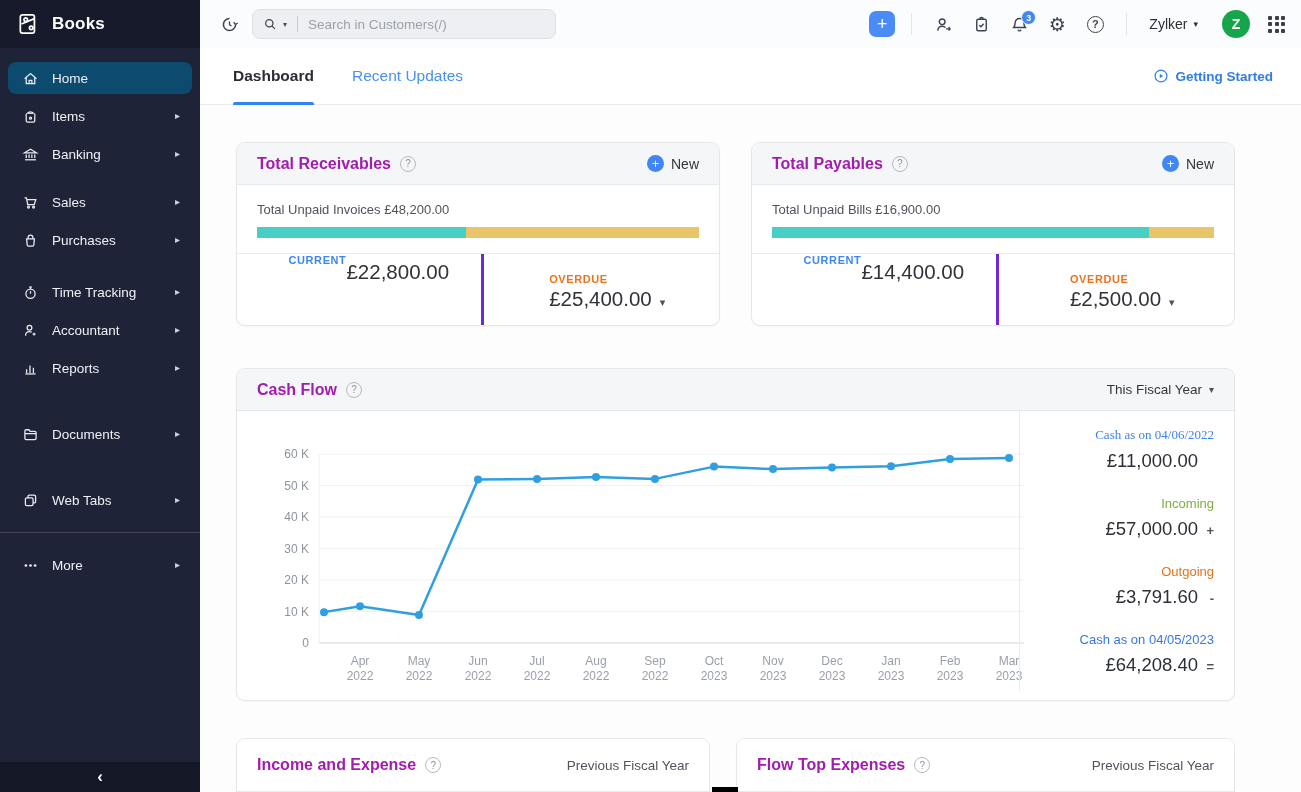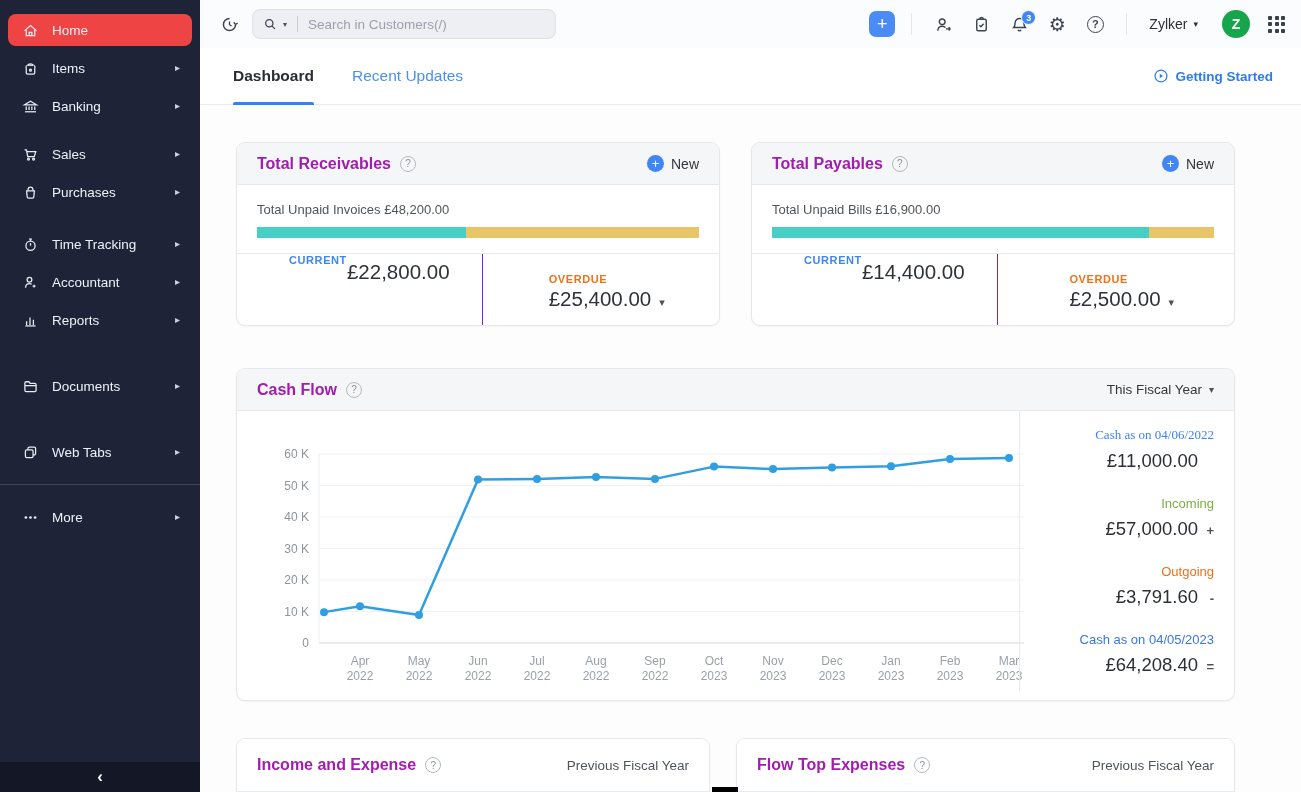--- a/index.html
+++ b/index.html
@@ -6,21 +6,21 @@
   html,body { width:1301px; height:792px; overflow:hidden; font-family:"Liberation Sans", sans-serif; background:#fdfdfe; }
   .app { display:flex; width:100%; height:100%; }
 
   
   .sidebar { width:200px; height:100%; background:#1e2337; color:#eef1f6; display:flex; flex-direction:column; flex-shrink:0; position:relative; }
   .logo-row { height:48px; background:#161a2b; display:flex; align-items:center; padding:0 16px; gap:10px; }
   .logo-mark { width:26px; height:26px; color:#fff; }
   .logo-text { font-size:17px; font-weight:700; color:#fff; letter-spacing:.2px; }
   .side-nav { padding-top:14px; flex:1; }
   .side-item { height:32px; margin:0 0 6px 0; display:flex; align-items:center; padding:0 20px 0 22px; gap:13px; font-size:13.5px; color:#eef1f6; cursor:pointer; position:relative; }
-  .side-item.active { background:#ef4444; border-radius:8px; margin-left:8px; margin-right:8px; padding-left:14px; }
+  .side-item.active { background:#0c4a6e; border-radius:8px; margin-left:8px; margin-right:8px; padding-left:14px; }
   .si-icon { width:17px; height:17px; display:flex; align-items:center; justify-content:center; color:#e8ebf2; flex-shrink:0; }
   .si-icon svg { width:17px; height:17px; }
   .si-label { flex:1; }
   .si-chev { font-size:10px; color:#cdd2dd; line-height:1; }
   .gap-sm { margin-top:16px; }
   .gap-md { margin-top:20px; }
   .gap-lg { margin-top:34px; }
   .side-divider { height:1px; background:rgba(255,255,255,.16); margin:16px 0 16px 0; }
   .collapse-bar { height:30px; background:#131726; display:flex; align-items:center; justify-content:center; color:#fff; font-size:17px; font-weight:700; cursor:pointer; }
 
@@ -65,21 +65,21 @@
   .new-btn { margin-left:auto; display:flex; align-items:center; gap:7px; cursor:pointer; }
   .new-plus { width:17px; height:17px; border-radius:50%; background:#3f86f6; color:#fff; font-size:13px; line-height:1; display:flex; align-items:center; justify-content:center; }
   .new-label { font-size:14px; color:#33363c; }
 
   .pay-summary { padding:17px 20px 15px 20px; border-bottom:1px solid #e9eaec; }
   .pay-summary-text { font-size:13px; color:#4f545c; margin-bottom:10px; }
   .pbar { height:11px; background:#e7c568; display:flex; overflow:hidden; }
   .pbar-current { height:100%; background:#49cec5; }
   .stats-row { display:flex; height:71px; }
   .stat-cell { flex:1; display:flex; flex-direction:row; justify-content:center; padding-left:20px; }
-  .stat-cell.right { border-left:1px solid #6d28d9; padding-left:12px; align-items:center; }
+  .stat-cell.right { border-left:3px solid #6d28d9; padding-left:12px; align-items:center; }
   .stat-cell.right .stat-inner { text-align:left; }
   .stat-label { font-size:11px; font-weight:700; letter-spacing:.6px; }
   .stat-label.blue { color:#3c87f6; }
   .stat-label.orange { color:#ee7219; }
   .stat-value { font-size:20.5px; color:#2f3339; margin-top:6px; }
   .stat-caret { font-size:11px; color:#4d525b; margin-left:8px; cursor:pointer; }
 
   .cashflow-card { margin-top:42px; height:333px; position:relative; }
   .range-select { margin-left:auto; display:flex; align-items:center; gap:7px; font-size:13.5px; color:#33363c; cursor:pointer; }
   .range-caret { font-size:10px; color:#4d525b; }
@@ -101,20 +101,31 @@
   .bcard-range { margin-left:auto; font-size:13.5px; color:#4f545c; cursor:pointer; }
 
   .black-bar { position:absolute; left:712px; top:787px; width:26px; height:5px; background:#000; z-index:50; }
 </style>
 </head>
 <body>
 
 <div class="app">
 
   <aside class="sidebar">
+    <div class="logo-row">
+      <span class="logo-mark">
+        <svg viewBox="0 0 24 24" fill="none" stroke="currentColor" stroke-width="1.6">
+          <path d="M6 3.5 h9 a2 2 0 0 1 2 2 v13 a2 2 0 0 1 -2 2 h-9 a2 2 0 0 1 -2-2 v-13 a2 2 0 0 1 2-2 Z"></path>
+          <path d="M5 12 L17 7"></path>
+            <circle cx="9" cy="8" r="1.6"></circle>
+            <circle cx="14" cy="15.5" r="1.6"></circle>
+        </svg>
+      </span>
+      <span class="logo-text">Books</span>
+    </div>
 
     <nav class="side-nav">
       <div class="side-item active">
         <span class="si-icon">
           <svg viewBox="0 0 20 20" fill="none" stroke="currentColor" stroke-width="1.5">
               <path d="M3 10.2 L10 4.2 L17 10.2"></path>
               <path d="M5 8.8 V16 H15 V8.8"></path>
               <path d="M8.4 16 v-3.8 h3.2 V16"></path>
             </svg>
         </span>

